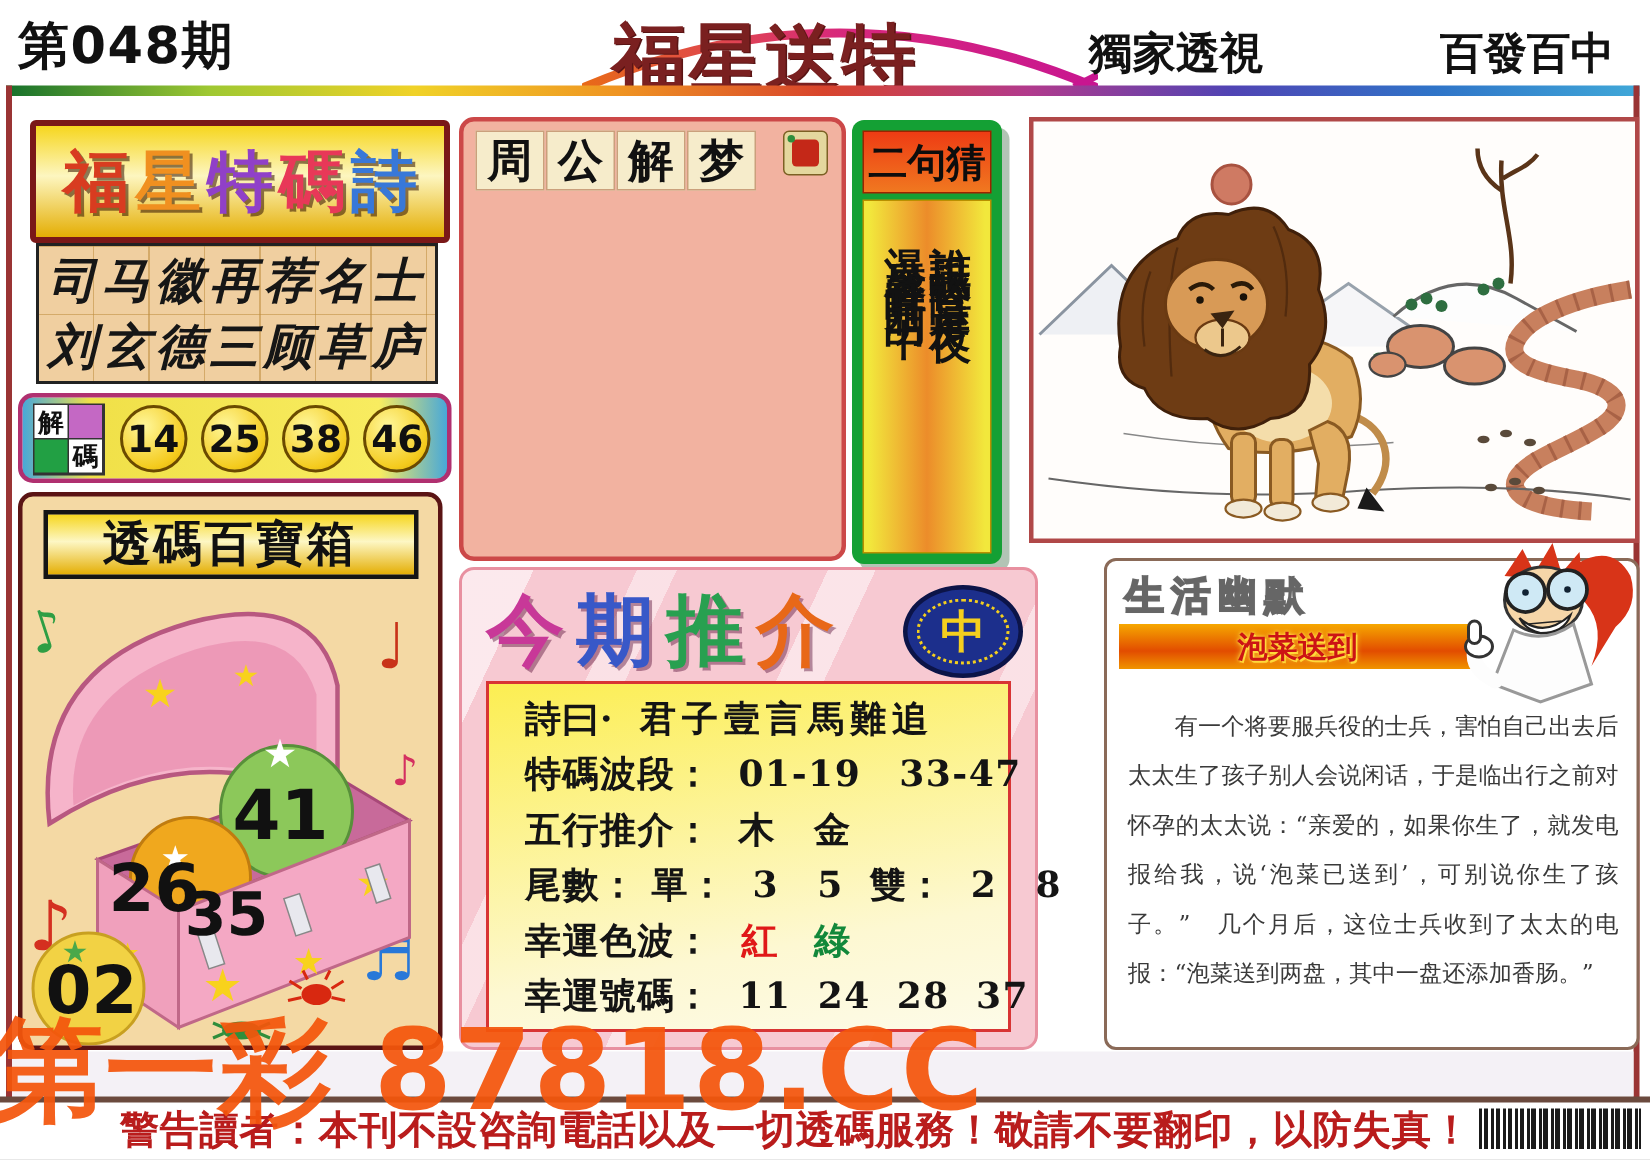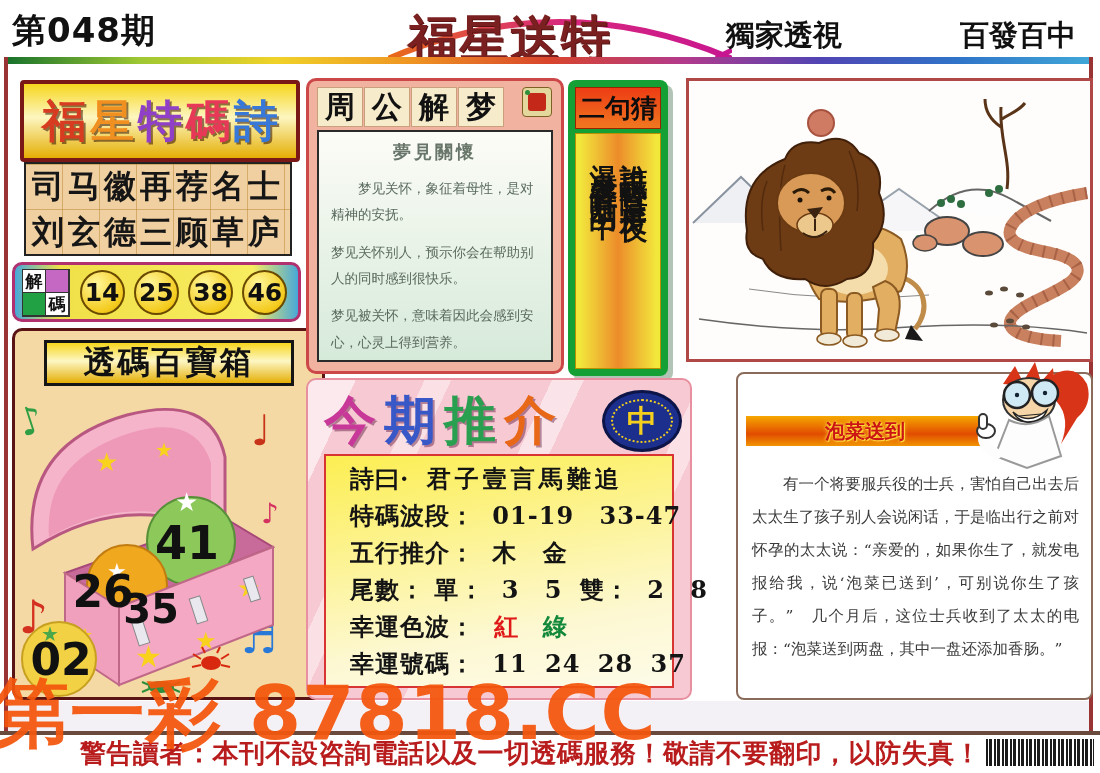--- a/index.html
+++ b/index.html
@@ -22,40 +22,40 @@
   
   .fude-box{left:20px;top:80px;width:272px;height:74px;border:4px solid #7a1818;border-radius:4px;
     background:linear-gradient(180deg,#f6d61e,#fdf6c0 45%,#e4ae04);
     display:flex;align-items:center;justify-content:center;gap:4px;}
   .fude-box span{font-size:44px;font-weight:900;text-shadow:2px 2px 0 rgba(50,16,0,.55);}
   .fc1{color:#d83c20;}.fc2{color:#f09020;}.fc3{color:#9040c8;}.fc4{color:#e83858;}.fc5{color:#3878d8;}
 
   .poem-box{left:24px;top:162px;width:264px;height:90px;background:#f0cfa0;border:2px solid #222;
     background-image:repeating-linear-gradient(90deg,transparent 0 36px,rgba(190,140,60,.55) 36px 37px),
                      repeating-linear-gradient(0deg,transparent 0 44px,rgba(190,140,60,.55) 44px 45px);
-    display:flex;flex-direction:column;justify-content:space-between;}
+    display:flex;flex-direction:column;justify-content:center;font-style:italic;}
   .poem-line{font-family:"DejaVu Serif",serif;font-size:32px;font-weight:700;letter-spacing:4px;
     text-align:center;line-height:44px;color:#161616;}
 
   .jiema-bar{left:12px;top:262px;width:283px;height:54px;border:3px solid #b03070;border-radius:10px;
     background:linear-gradient(90deg,#48a8d8 0%,#f0e048 16%,#f8ec60 84%,#48a8d8 100%);}
   .jiema-grid{position:absolute;left:7px;top:4px;width:46px;height:46px;background:#333;
     display:grid;grid-template-columns:22px 22px;grid-template-rows:22px 22px;gap:1px;padding:1px;}
   .jiema-grid div{display:flex;align-items:center;justify-content:center;font-size:17px;font-weight:800;
     font-family:"DejaVu Serif",serif;}
   .jg-jie,.jg-ma{background:#fff;}
   .jg-purple{background:#c468c4;}
   .jg-green{background:#22a044;}
   .jiema-balls{position:absolute;left:60px;top:4px;right:6px;height:46px;display:flex;
     justify-content:space-around;align-items:center;}
   .ball{width:45px;height:45px;border-radius:50%;border:2px solid #6a4a00;box-sizing:border-box;
     background:radial-gradient(circle at 35% 30%,#fff79a,#f4cb1e 70%,#d8a800);
     display:flex;align-items:center;justify-content:center;font-size:25px;font-weight:800;color:#101010;}
 
-  .chest-box{left:12px;top:328px;width:313px;height:372px;background:#f4d9a4;border:3px solid #5a1414;
+  .chest-box{left:12px;top:328px;width:283px;height:372px;background:#f4d9a4;border:3px solid #5a1414;
     border-radius:10px;box-sizing:border-box;}
   .chest-banner{margin:9px auto 0;width:250px;height:46px;border:3px solid #151515;box-sizing:border-box;
     background:linear-gradient(180deg,#f6d61e,#fdf7c4 45%,#e4ae04);
     display:flex;align-items:center;justify-content:center;font-size:32px;font-weight:900;letter-spacing:2px;}
   .chest-svg{position:absolute;left:0;top:60px;width:277px;height:306px;}
 
   
   .dream-box{left:306px;top:78px;width:258px;height:296px;background:#f2b2a0;border:3px solid #cc4848;
     border-radius:10px;box-sizing:border-box;}
   .dream-title{position:absolute;left:8px;top:6px;display:flex;}
@@ -248,26 +248,20 @@
     <div class="dream-title">
       <div>周</div>
       <div>公</div>
       <div>解</div>
       <div>梦</div>
     </div>
     <div class="seal">
         <i></i>
         <b></b>
       </div>
-    <div class="dream-inner">
-      <div class="dream-sub">夢見關懷</div>
-      <p class="dream-p ind">梦见关怀，象征着母性，是对精神的安抚。</p>
-      <p class="dream-p">梦见关怀别人，预示你会在帮助别人的同时感到很快乐。</p>
-      <p class="dream-p">梦见被关怀，意味着因此会感到安心，心灵上得到营养。</p>
-    </div>
   </div>
 
   <div class="abs erju-box">
     <div class="erju-title">二句猜</div>
     <div class="erju-body">
       <div class="erju-line l1">誰風輕陰是良夜</div>
       <div class="erju-line l2">瀑泉聲畔月明中</div>
     </div>
   </div>
 
@@ -364,20 +358,21 @@
         <circle cx="111" cy="119" r="2.5" fill="#1a1208"></circle>
           <circle cx="140" cy="117" r="2.5" fill="#1a1208"></circle>
         <ellipse cx="126" cy="144" rx="18" ry="12" fill="#ecc88c" stroke="#6a3a12" stroke-width="1.5"></ellipse>
         <polygon points="118,128 134,126 126,138" fill="#3a2410"></polygon>
         <path d="M126,138 L126,150 M114,152 q12,9 24,-2" fill="none" stroke="#3a2410" stroke-width="2"></path>
       </g>
     </svg>
   </div>
 
   <div class="abs humor-box">
+    <div class="humor-title">生活幽默</div>
     <div class="humor-banner">
       <span>泡菜送到</span>
     </div>
     <svg class="char-svg" viewBox="0 0 122 114">
       <path d="M78,18 Q102,4 114,26 Q120,46 104,60 L88,86 Q98,60 84,44 Q72,30 78,18 Z" fill="#d83418"></path>
       <path d="M30,26 L42,8 L50,24 L62,4 L68,24 L80,10 L82,30 Z" fill="#d83418"></path>
       <ellipse cx="56" cy="42" rx="26" ry="22" fill="#f6d6a8" stroke="#333" stroke-width="2"></ellipse>
       <circle cx="44" cy="37" r="13" fill="#cfe9f5" stroke="#222" stroke-width="2.5"></circle>
       <circle cx="72" cy="35" r="13" fill="#cfe9f5" stroke="#222" stroke-width="2.5"></circle>
       <line x1="56" y1="36" x2="60" y2="35" stroke="#222" stroke-width="2.5"></line>

